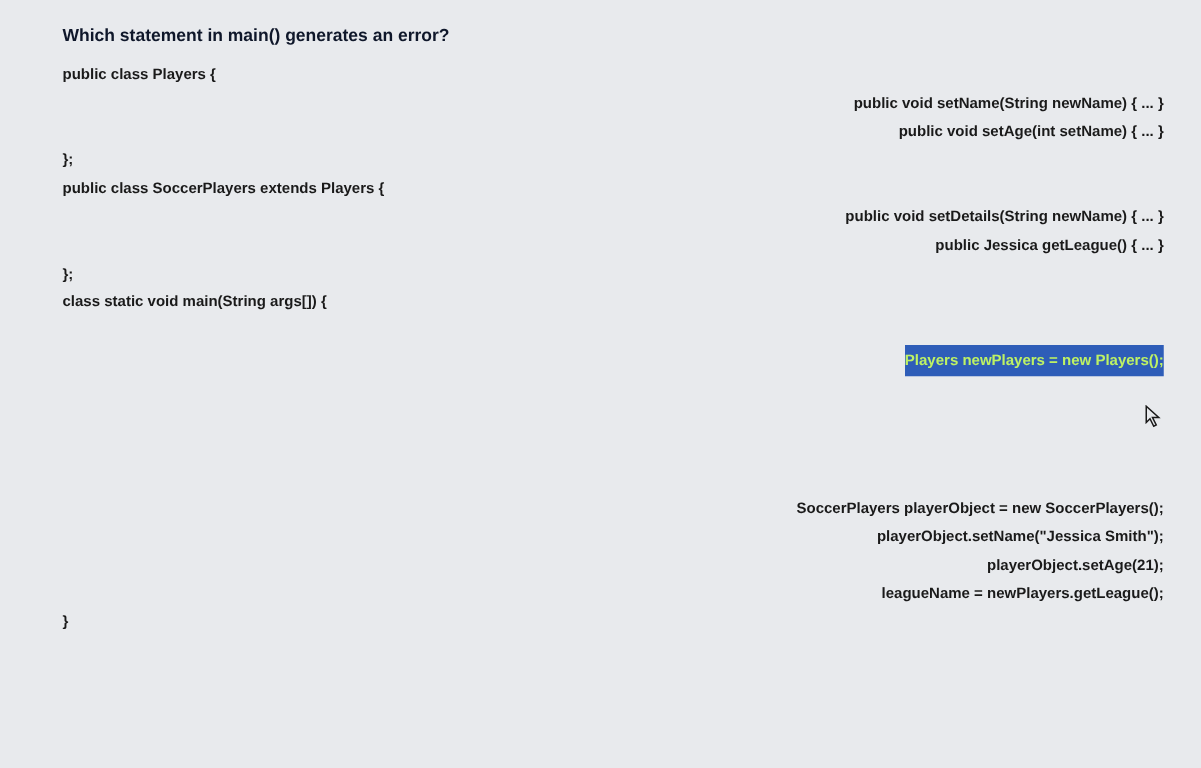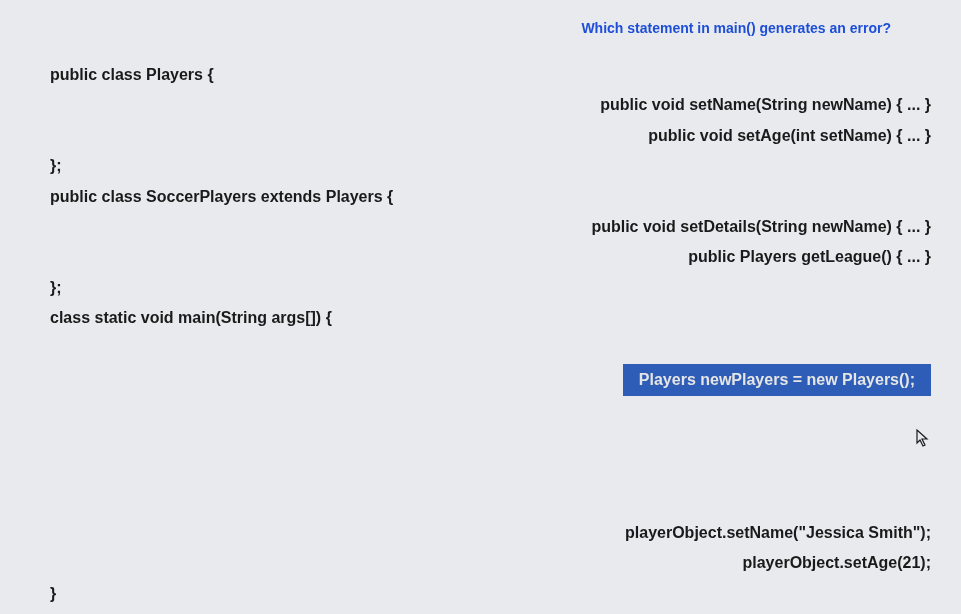--- a/index.html
+++ b/index.html
@@ -7,68 +7,69 @@
       font-family: "Segoe UI", Arial, sans-serif;
       background: #e8eaed;
       width: 961px;
       height: 614px;
       overflow: hidden;
       padding: 20px 30px 0 50px;
       color: #2a2a2a;
       font-size: 14px;
     }
     .question-header {
-      color: #1d4ed8;
+      color: #0f172a;
       font-weight: 600;
-      text-align: right;
       padding-right: 40px;
-      margin-bottom: 24px;
+      margin-bottom: 12px;
       font-size: 14px;
     }
     .code-block {
       font-family: "Segoe UI", Arial, sans-serif;
       font-weight: 600;
       color: #1a1a1a;
       line-height: 1.9;
-      font-size: 16px;
+      font-size: 12px;
       margin-bottom: 15px;
     }
     .code-line { white-space: pre; }
     .indent-1 { padding-left: 20px; text-align: right; }
     .highlight {
       background: #2e5db8;
-      color: #e5e5e5;
-      padding: 1px 16px;
+      color: #bef264;
+      padding: 1px 0;
       display: inline-block;
     }
     .cursor-wrap {
       display: inline-block;
       padding-left: 20px;
       vertical-align: middle;
     }
   </style>
 </head>
 <body>
 
 <div class="question-header">Which statement in main() generates an error?</div>
 
 <div class="code-block">
   <div class="code-line">public class Players {</div>
   <div class="code-line indent-1">public void setName(String newName) { ... }</div>
   <div class="code-line indent-1">public void setAge(int setName) { ... }</div>
   <div class="code-line">};</div>
   <div class="code-line">public class SoccerPlayers extends Players {</div>
   <div class="code-line indent-1">public void setDetails(String newName) { ... }</div>
-  <div class="code-line indent-1">public Players getLeague() { ... }</div>
+  <div class="code-line indent-1">public Jessica getLeague() { ... }</div>
   <div class="code-line">};</div>
   <div class="code-line">class static void main(String args[]) {</div>
   <div class="code-line indent-1">
     <span class="highlight">Players newPlayers = new Players();</span>
     <span class="cursor-wrap">
       <svg width="16" height="18" viewBox="0 0 16 18">
           <path d="M2 1 L2 14 L5 11 L8 17 L10 16 L7 10 L12 10 Z" fill="none" stroke="#1a1a1a" stroke-width="1.2"></path>
         </svg>
     </span>
   </div>
+  <div class="code-line indent-1">SoccerPlayers playerObject = new SoccerPlayers();</div>
   <div class="code-line indent-1">playerObject.setName("Jessica Smith");</div>
   <div class="code-line indent-1">playerObject.setAge(21);</div>
+  <div class="code-line indent-1">leagueName = newPlayers.getLeague();</div>
   <div class="code-line">}</div>
 </div>
 
 </body></html>

